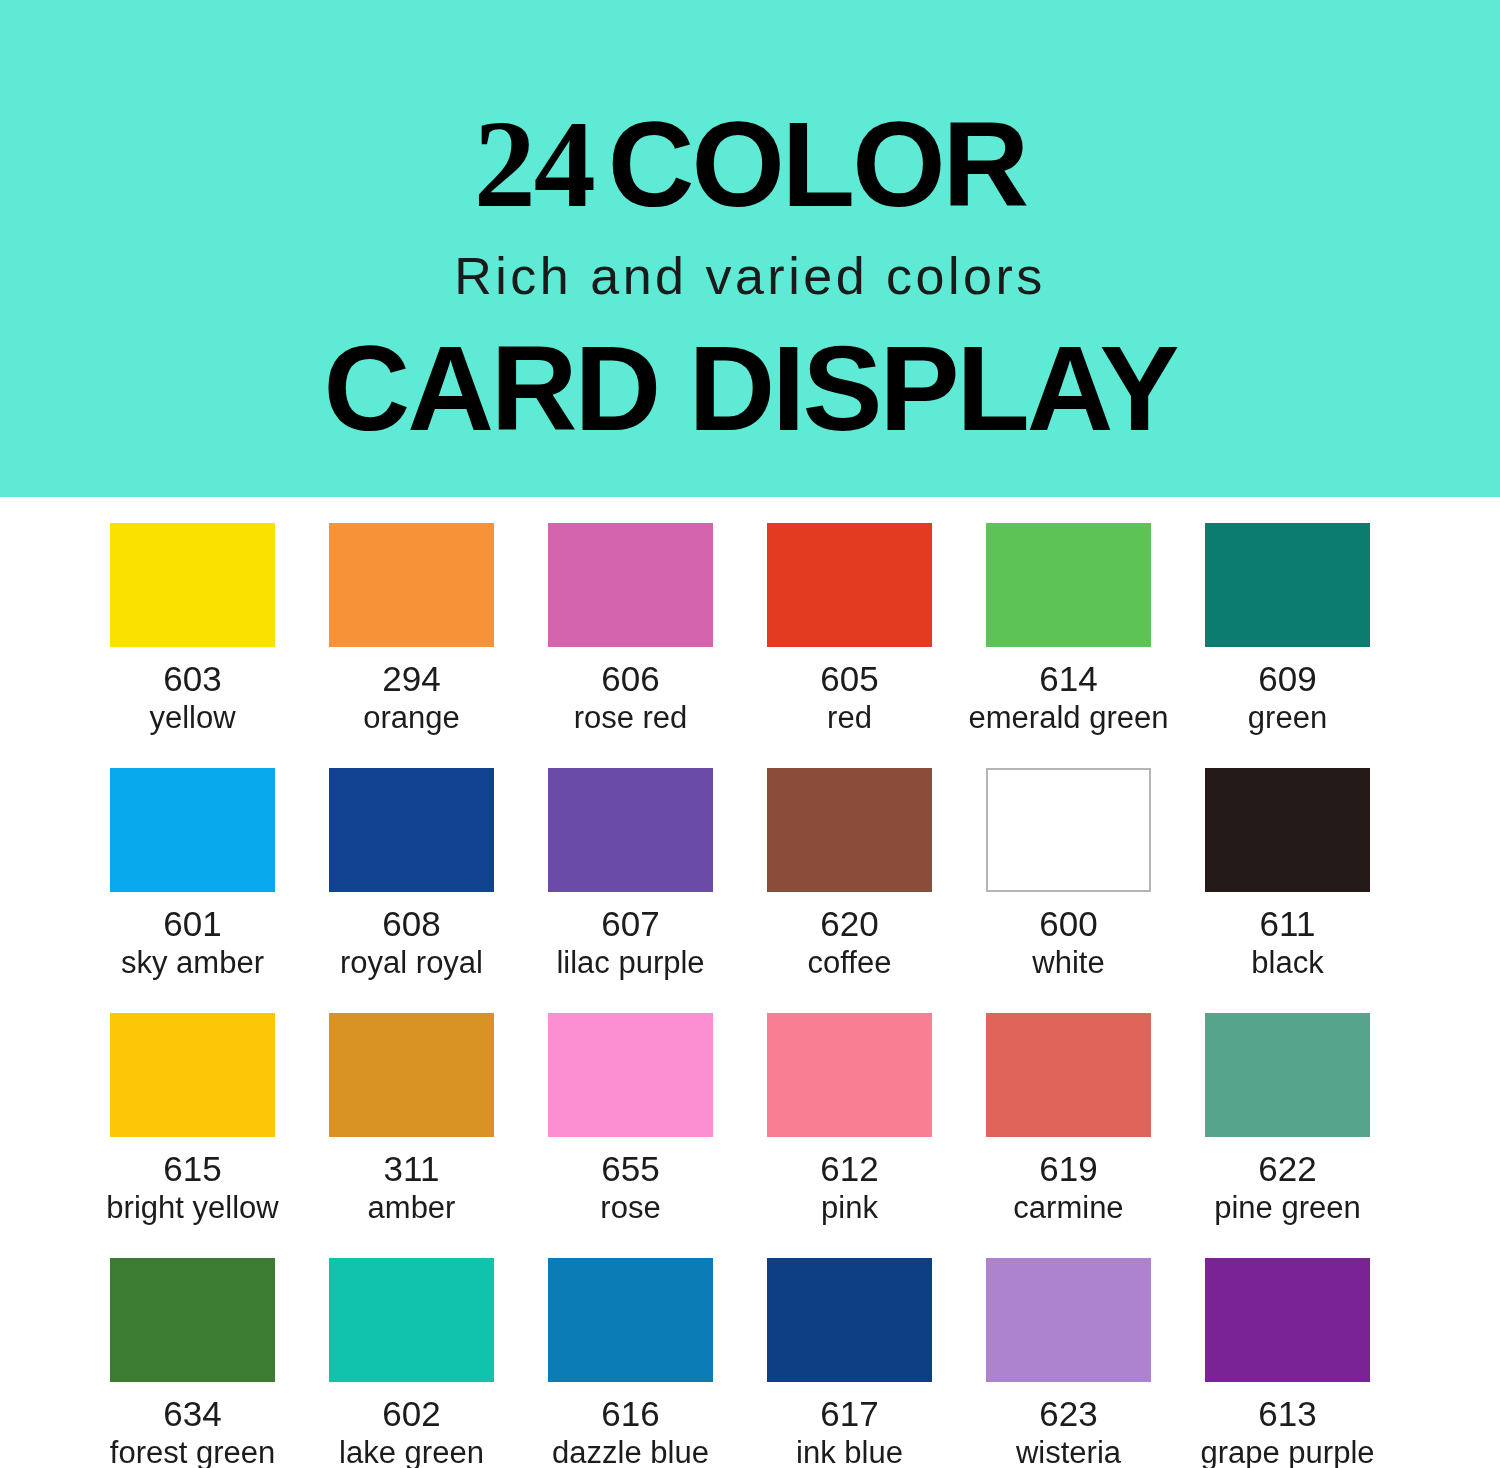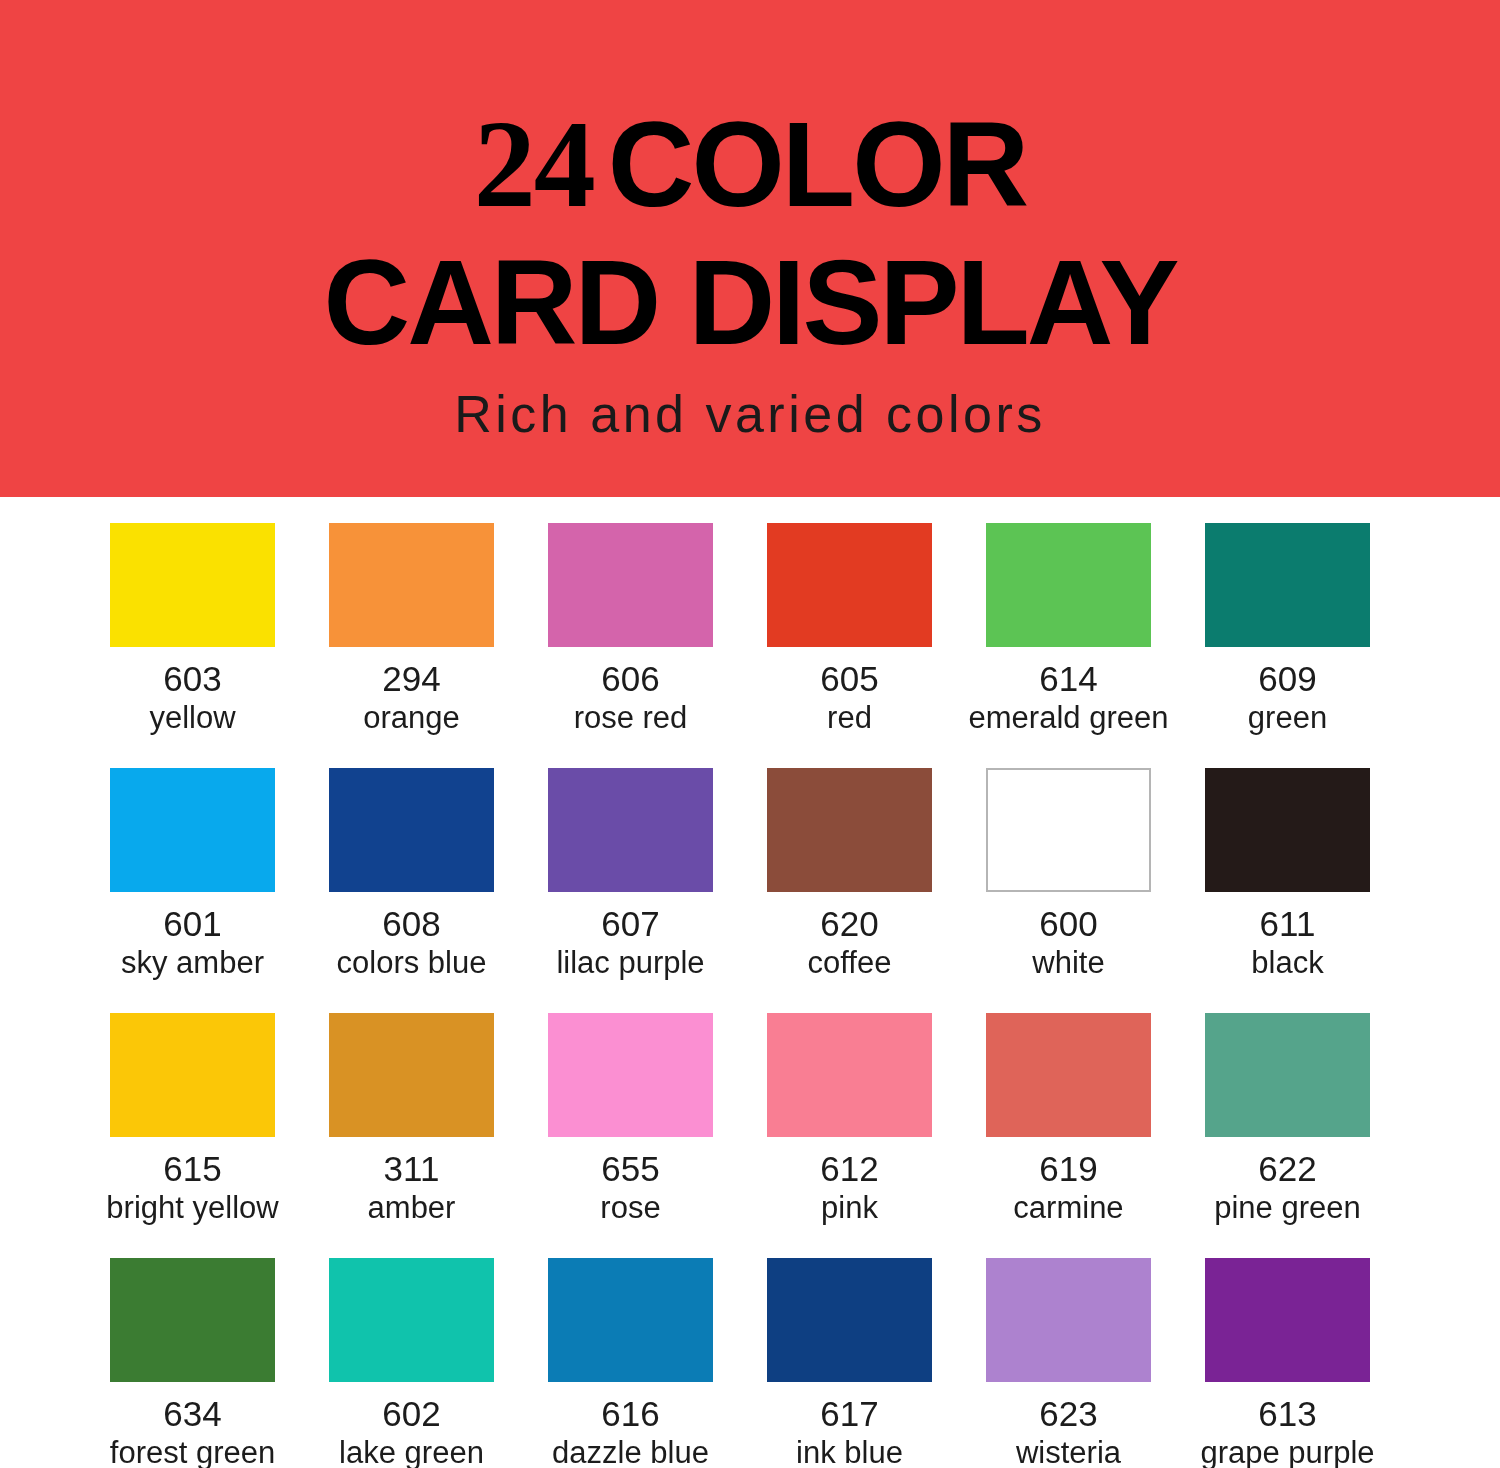--- a/index.html
+++ b/index.html
@@ -21,21 +21,21 @@
     background: #ffffff;
   }
 
   
   #banner {
     position: absolute;
     left: 0;
     top: 0;
     width: 1500px;
     height: 497px;
-    background: #ef4444;
+    background: #5eead4;
     box-sizing: border-box;
     display: flex;
     flex-direction: column;
     align-items: center;
     justify-content: flex-start;
   }
 
   #title-line1 {
     margin-top: 108px;
     height: 112px;
@@ -137,22 +137,22 @@
 </style>
 </head>
 <body>
 
 <div id="page">
 
   <div id="banner">
     <div id="title-line1">
       <span id="title-num">24</span><span id="title-word">COLOR</span>
     </div>
+    <div id="subtitle">Rich and varied colors</div>
     <div id="title-line2">CARD DISPLAY</div>
-    <div id="subtitle">Rich and varied colors</div>
   </div>
 
   <div id="grid">
       <div class="cell">
         <div class="swatch" style="background: rgb(250, 225, 0);"></div>
         <div class="cap">
           <div class="cap-code">603</div>
           <div class="cap-name">yellow</div>
         </div>
       </div>
@@ -195,21 +195,21 @@
         <div class="swatch" style="background: rgb(8, 169, 237);"></div>
         <div class="cap">
           <div class="cap-code">601</div>
           <div class="cap-name">sky amber</div>
         </div>
       </div>
       <div class="cell">
         <div class="swatch" style="background: rgb(17, 66, 143);"></div>
         <div class="cap">
           <div class="cap-code">608</div>
-          <div class="cap-name">colors blue</div>
+          <div class="cap-name">royal royal</div>
         </div>
       </div>
       <div class="cell">
         <div class="swatch" style="background: rgb(106, 76, 168);"></div>
         <div class="cap">
           <div class="cap-code">607</div>
           <div class="cap-name">lilac purple</div>
         </div>
       </div>
       <div class="cell">

